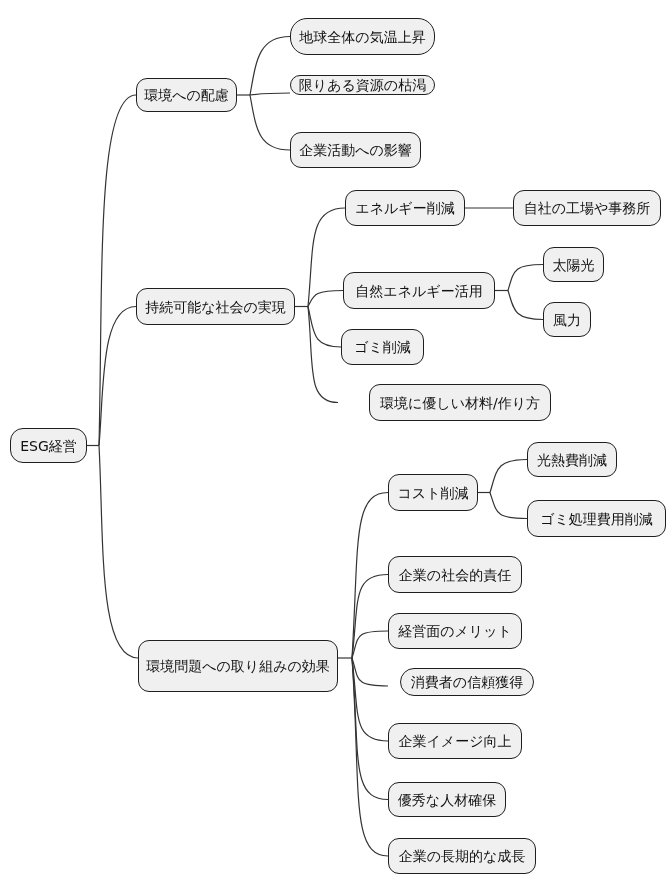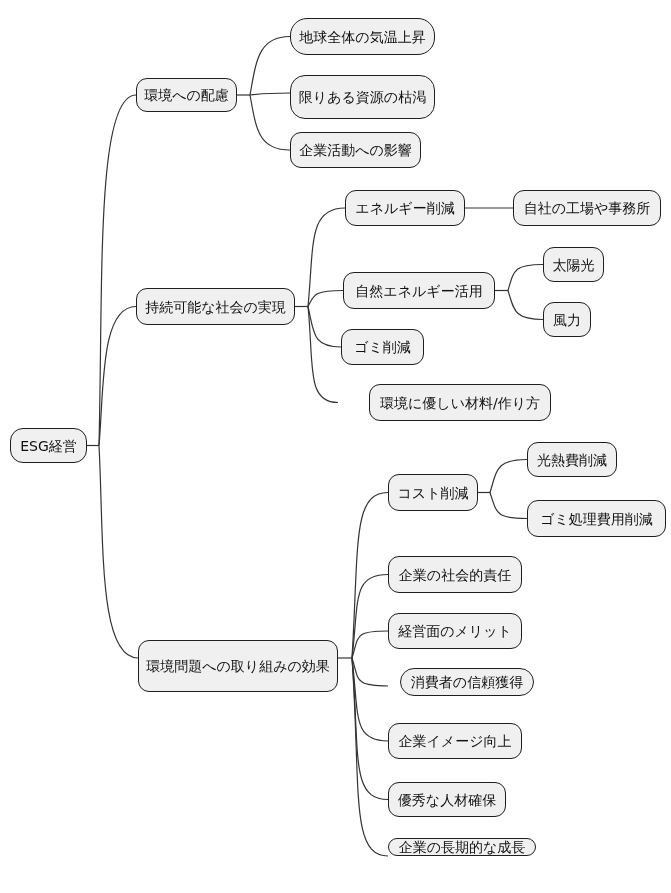--- a/index.html
+++ b/index.html
@@ -77,34 +77,34 @@
       <path d="M352,658 C360,755 350,799.5 388,799.5"></path>
       <path d="M352,658 C361,790 350,856 388,856"></path>
       <path d="M478,492.5 L490,492.5"></path>
       <path d="M490,492.5 C497,470 496,459.5 527,459.5"></path>
       <path d="M490,492.5 C497,514 496,518.5 527,518.5"></path>
     </svg>
   <div id="nodes">
       <div class="node level-0" style="left: 10px; top: 428px; width: 77px; height: 35px;">ESG経営</div>
       <div class="node level-1" style="left: 136px; top: 78px; width: 101px; height: 34px;">環境への配慮</div>
       <div class="node level-2" style="left: 290px; top: 18px; width: 145px; height: 37px; border-radius: 17px;">地球全体の気温上昇</div>
-      <div class="node level-2" style="left: 290px; top: 75px; width: 145px; height: 44px; border-radius: 15px;">限りある資源の枯渇</div>
+      <div class="node level-2" style="left: 290px; top: 75px; width: 145px; height: 20px; border-radius: 15px;">限りある資源の枯渇</div>
       <div class="node level-2" style="left: 290px; top: 132px; width: 131px; height: 36px;">企業活動への影響</div>
       <div class="node level-1" style="left: 136px; top: 288px; width: 159px; height: 37px;">持続可能な社会の実現</div>
       <div class="node level-2" style="left: 345px; top: 190px; width: 120px; height: 36px;">エネルギー削減</div>
       <div class="node level-3" style="left: 513px; top: 190px; width: 148px; height: 36px;">自社の工場や事務所</div>
       <div class="node level-2" style="left: 343px; top: 272px; width: 152px; height: 37px;">自然エネルギー活用</div>
       <div class="node level-3" style="left: 543px; top: 247px; width: 61px; height: 35px;">太陽光</div>
       <div class="node level-3" style="left: 543px; top: 302px; width: 48px; height: 35px;">風力</div>
       <div class="node level-2" style="left: 341px; top: 329px; width: 83px; height: 36px;">ゴミ削減</div>
       <div class="node level-2" style="left: 338px; top: 384px; width: 182px; height: 37px; margin-left: 31px;">環境に優しい材料/作り方</div>
       <div class="node level-1" style="left: 138px; top: 640px; width: 200px; height: 52px;">環境問題への取り組みの効果</div>
       <div class="node level-2" style="left: 388px; top: 474px; width: 90px; height: 37px;">コスト削減</div>
       <div class="node level-3" style="left: 527px; top: 442px; width: 90px; height: 35px;">光熱費削減</div>
       <div class="node level-3" style="left: 527px; top: 500px; width: 139px; height: 37px;">ゴミ処理費用削減</div>
       <div class="node level-2" style="left: 388px; top: 556px; width: 134px; height: 37px;">企業の社会的責任</div>
       <div class="node level-2" style="left: 388px; top: 613px; width: 134px; height: 36px;">経営面のメリット</div>
       <div class="node level-2" style="left: 400px; top: 668px; width: 134px; height: 28px; border-radius: 14px;">消費者の信頼獲得</div>
       <div class="node level-2" style="left: 388px; top: 723px; width: 134px; height: 36px;">企業イメージ向上</div>
       <div class="node level-2" style="left: 388px; top: 782px; width: 118px; height: 35px;">優秀な人材確保</div>
-      <div class="node level-2" style="left: 388px; top: 838px; width: 148px; height: 18px;">企業の長期的な成長</div>
+      <div class="node level-2" style="left: 388px; top: 838px; width: 148px; height: 36px;">企業の長期的な成長</div>
     </div>
 </div>
 
 </body></html>

